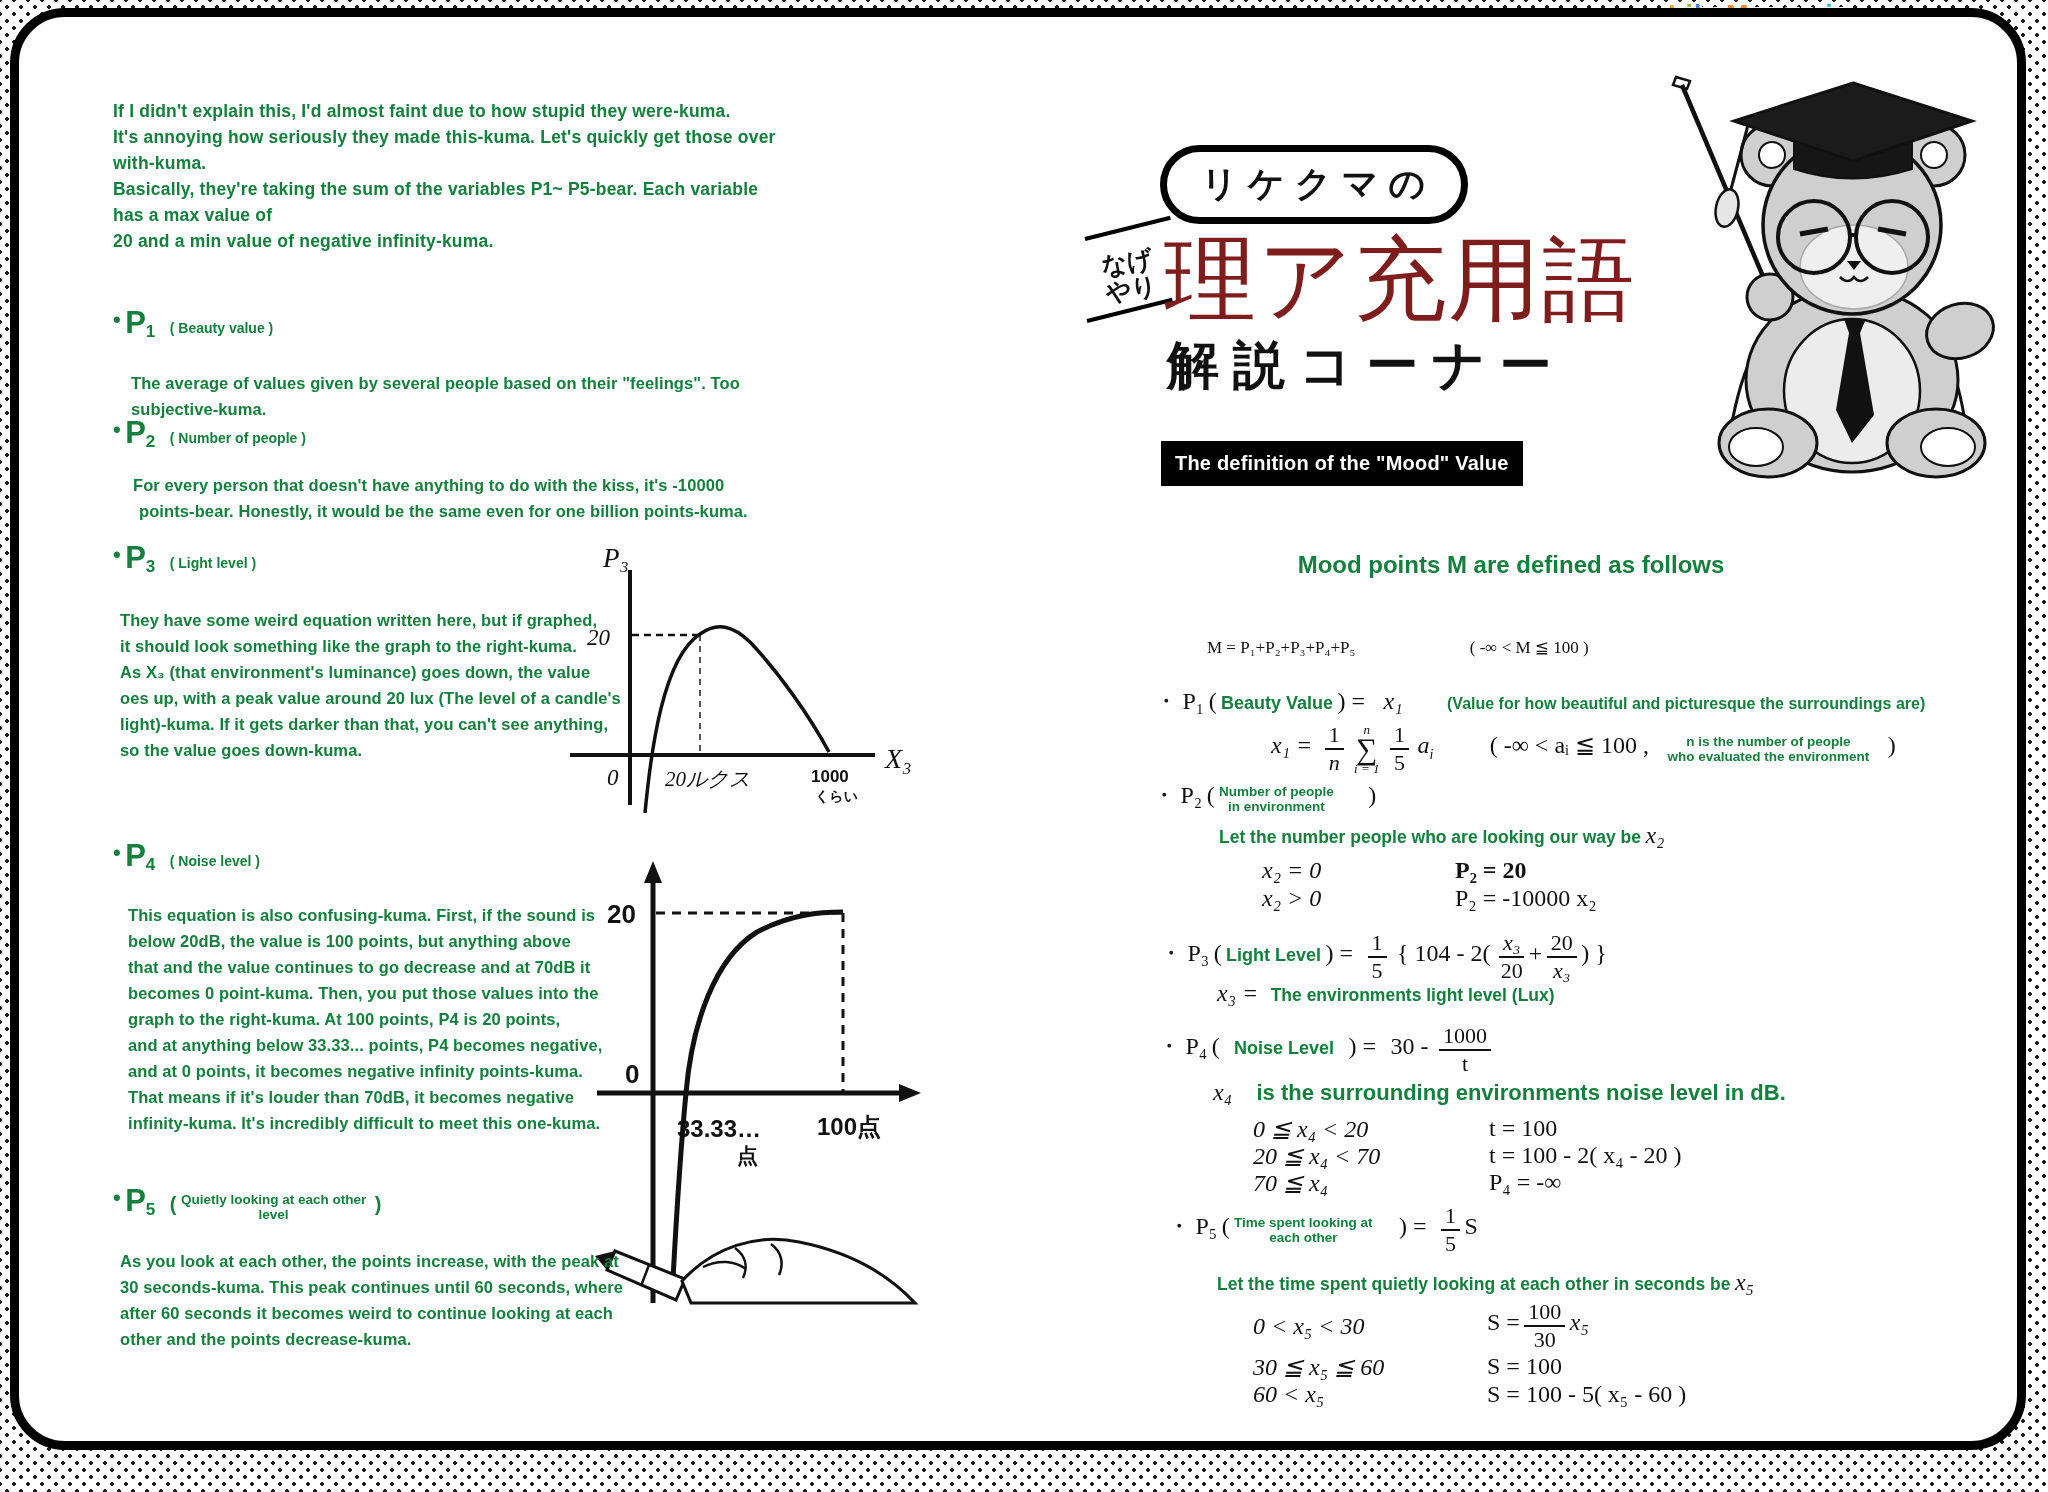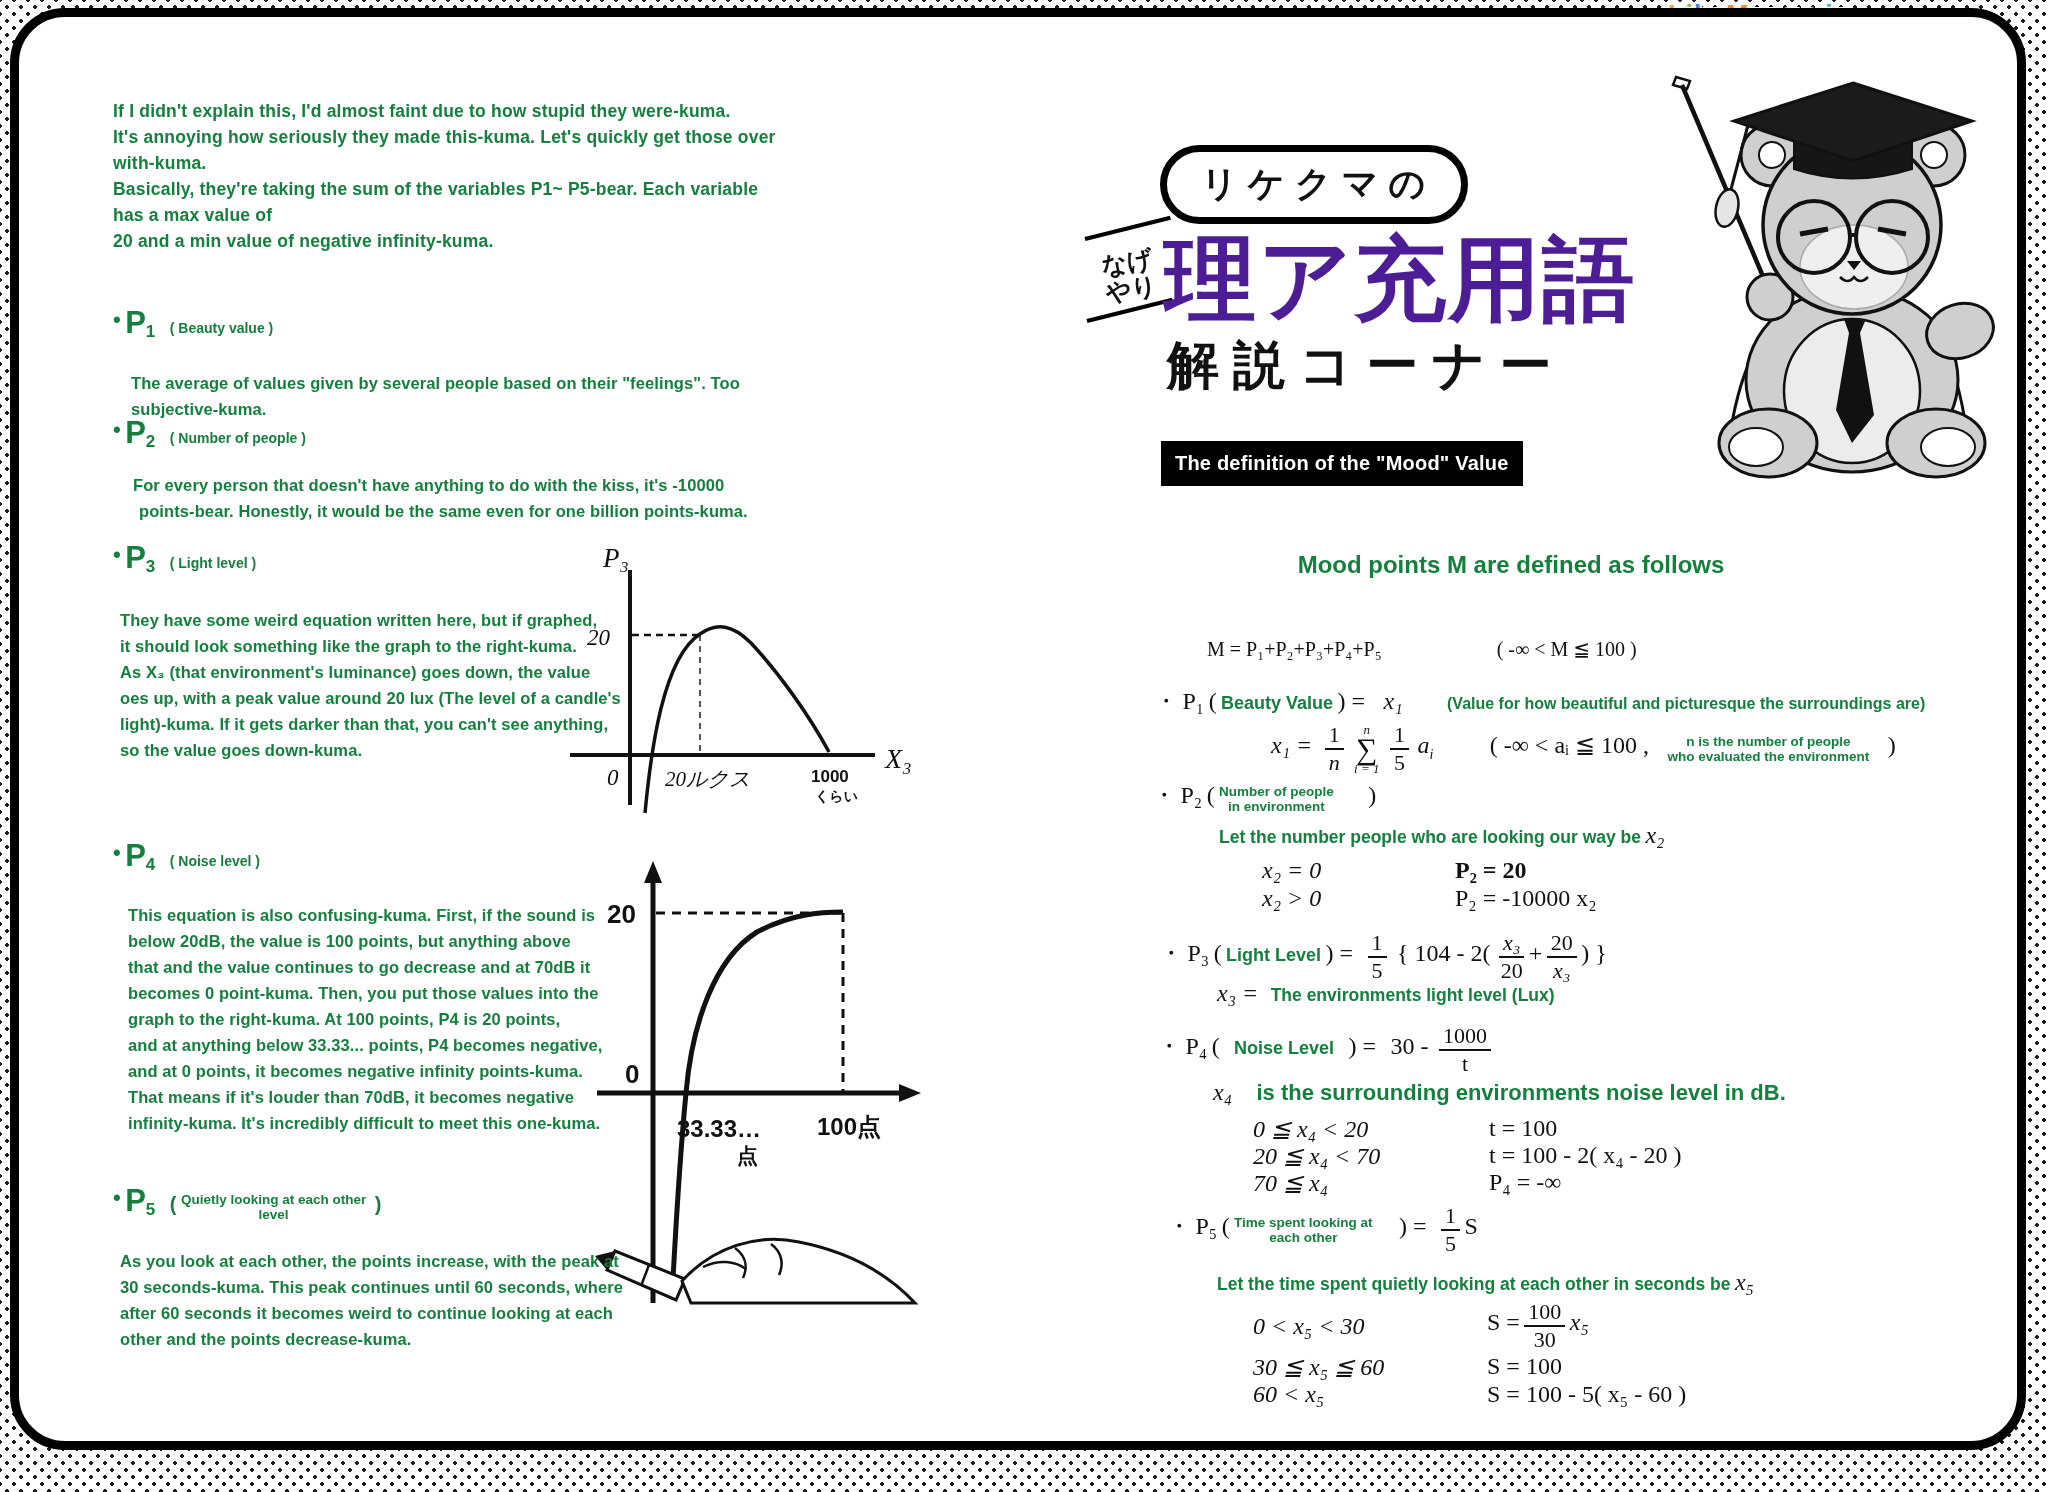--- a/index.html
+++ b/index.html
@@ -26,31 +26,31 @@
   .phead .bullet{font-size:22px;vertical-align:6px;}
   .phead .pname{font-size:31px;}
   .phead sub{font-size:17px;font-weight:bold;}
   .phead .paren{font-size:14px;margin-left:10px;}
   .stack{display:inline-block;text-align:center;font-size:13.5px;line-height:15px;vertical-align:middle;}
   .frac{display:inline-block;text-align:center;vertical-align:middle;line-height:1;}
   .frac .fn{display:block;border-bottom:2px solid #111;padding:0 4px 2px;}
   .frac .fd{display:block;padding-top:2px;}
   .sum{display:inline-block;text-align:center;vertical-align:middle;line-height:1;font-size:13px;}
   .sum .sig{display:block;font-size:30px;line-height:26px;}
-  .f26{font-size:20px;}
+  .f26{font-size:17px;}
   .f24{font-size:24px;}
   .f22{font-size:22px;}
   .defbox{background:#000;color:#fff;font-size:20px;font-weight:bold;
     padding:11px 14px;letter-spacing:.2px;}
   .titlebubble{
     border:7px solid #000;border-radius:40px;background:#fff;
     font-weight:900;font-size:36px;letter-spacing:10px;
     padding:8px 26px 8px 34px;color:#111;
   }
-  .titlemain{font-weight:700;font-size:92px;letter-spacing:2px;color:#4c1d95;line-height:1;}
+  .titlemain{font-weight:400;font-size:92px;letter-spacing:2px;color:#7f1d1d;line-height:1;}
   .titlesub{font-weight:900;font-size:52px;letter-spacing:14px;color:#111;line-height:1;}
   .nage{font-weight:900;font-size:25px;line-height:27px;color:#111;transform:rotate(-9deg);}
   .slash{position:absolute;background:#000;height:4px;transform-origin:left center;}
   .wm{font-weight:900;font-size:27px;letter-spacing:1px;
       text-shadow:-2px -2px 0 #fff,2px -2px 0 #fff,-2px 2px 0 #fff,2px 2px 0 #fff,0 2px 0 #fff,0 -2px 0 #fff,2px 0 0 #fff,-2px 0 0 #fff;}
   svg text{font-family:"Liberation Serif",serif;fill:#111;}
   svg .handtxt{font-family:"Liberation Sans",sans-serif;font-weight:bold;}
 </style>
 </head>
 <body>

